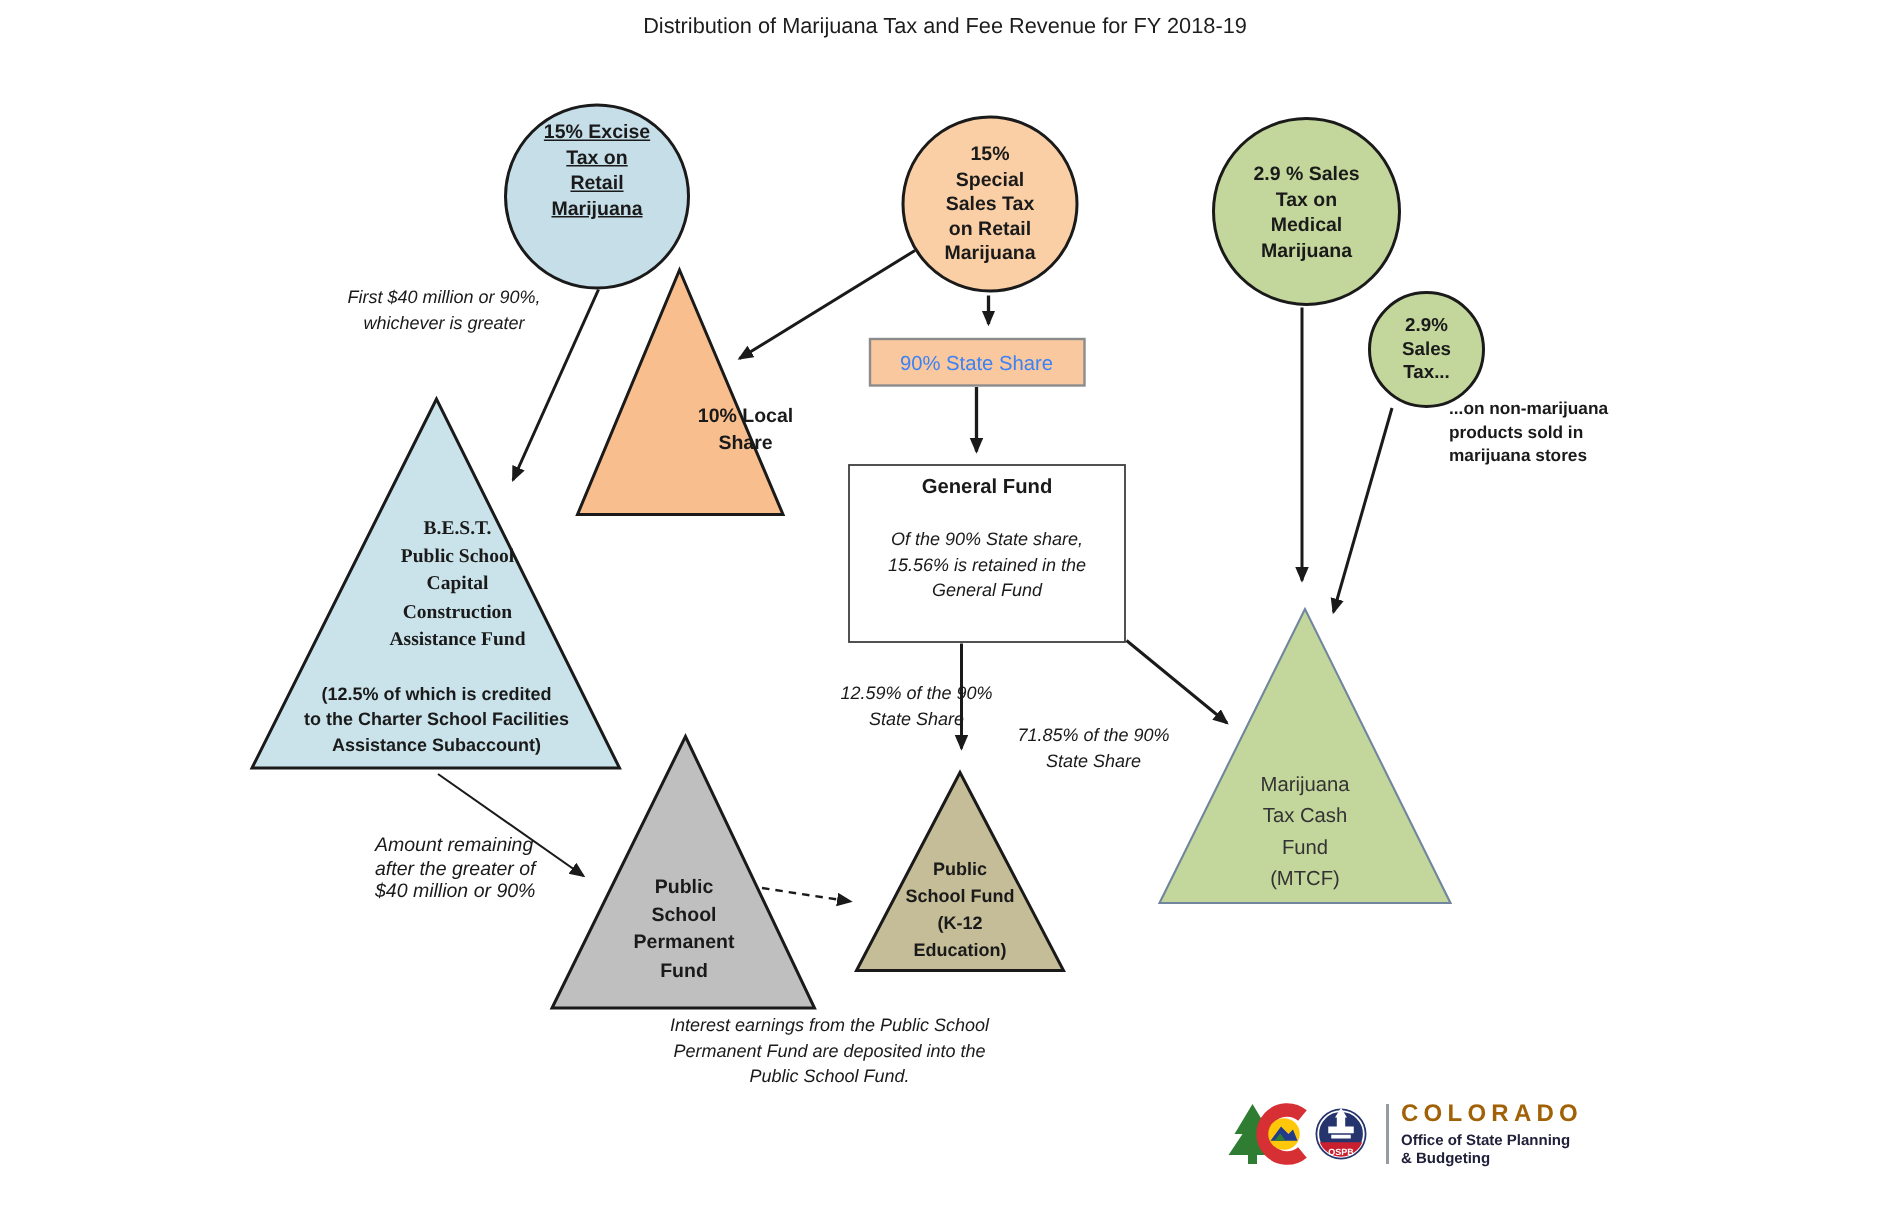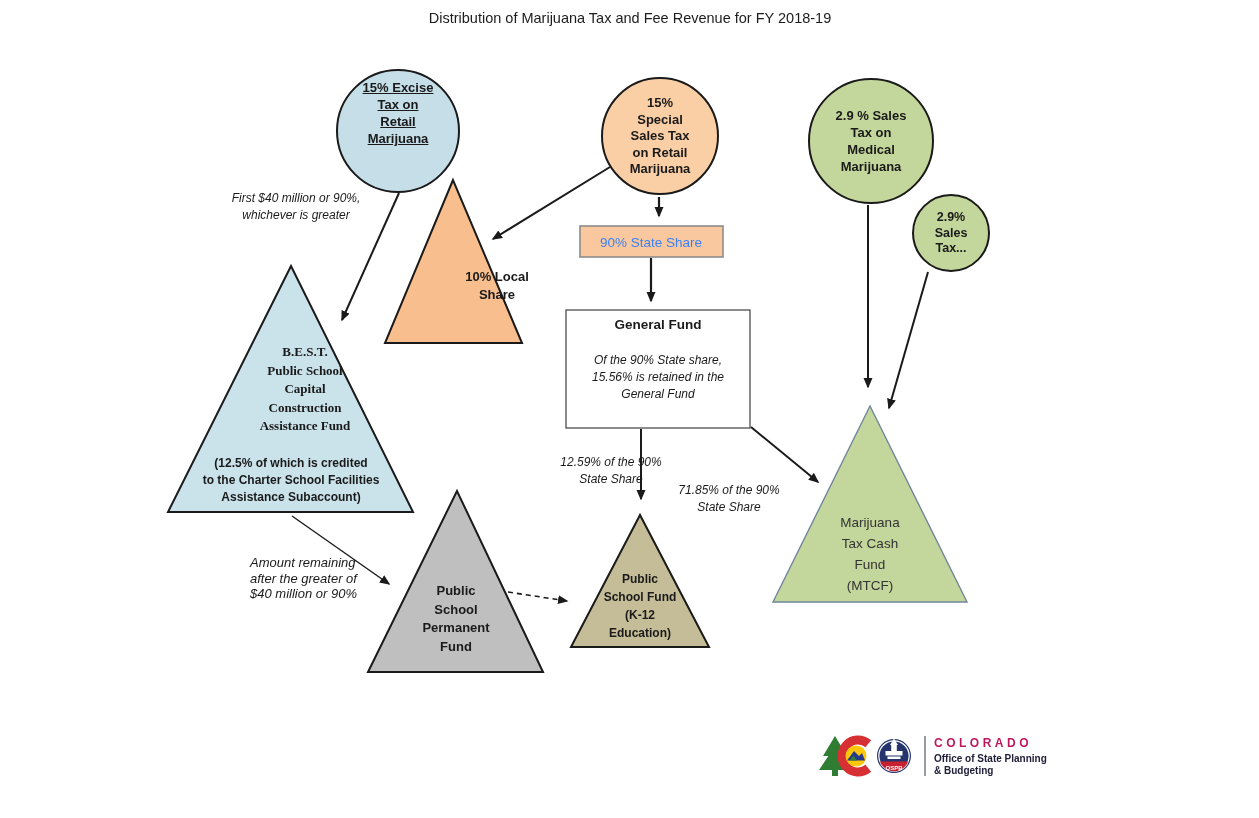--- a/index.html
+++ b/index.html
@@ -11,21 +11,21 @@
   .txt{position:absolute;white-space:pre-line;transform:translate(-50%,-50%);text-align:center;line-height:17px;font-size:13px;}
   .txt.left{transform:none;text-align:left;}
   .bold{font-weight:bold;}
   .italic{font-style:italic;}
   .title{font-size:14.5px;white-space:nowrap;transform:translateX(-50%);color:#1c1c1c;}
   .circle-label{font-weight:bold;font-size:13px;line-height:17px;}
   .tri-label{font-weight:bold;}
   .note{font-size:12px;font-weight:bold;}
   .footer-logo{position:absolute;left:818px;top:730px;display:flex;align-items:center;}
   .logo-sep{width:2px;height:40px;background:#979ca3;margin:0 8px 0 6px;}
-  .logo-brand{font-size:12px;font-weight:bold;letter-spacing:3.5px;color:#be185d;margin-bottom:3px;}
+  .logo-brand{font-size:16px;font-weight:bold;letter-spacing:3.5px;color:#a16207;margin-bottom:3px;}
   .logo-org{font-size:10px;font-weight:bold;color:#20203a;line-height:11.5px;}
 </style>
 </head>
 <body>
 
 <div id="canvas">
 
   <svg id="shape-layer" viewBox="0 0 1259 818">
     <defs>
       <marker id="ah" markerUnits="userSpaceOnUse" markerWidth="13" markerHeight="11" refX="9" refY="4.5" orient="auto">
@@ -102,27 +102,33 @@
 Education)</div>
 
   <div class="txt" style="left:651px;top:242px;font-size:13.5px;color:#3b82f6;white-space:nowrap;">90% State Share</div>
   <div class="txt bold" style="left:658px;top:324px;font-size:13.5px;white-space:nowrap;">General Fund</div>
   <div class="txt italic" style="left:658px;top:377px;font-size:12px;line-height:17px;">Of the 90% State share,
 15.56% is retained in the
 General Fund</div>
 
   <div class="txt italic" style="left:296px;top:207px;font-size:12px;">First $40 million or 90%,
 whichever is greater</div>
+  <div class="txt left bold" style="left:966px;top:266px;font-size:11.5px;line-height:15.5px;">...on non-marijuana
+products sold in
+marijuana stores</div>
   <div class="txt italic" style="left:575px;top:471px;font-size:12px;margin-left:36px;">12.59% of the 90%
 State Share</div>
   <div class="txt italic" style="left:729px;top:467px;font-size:12px;margin-top:32px;">71.85% of the 90%
 State Share</div>
   <div class="txt left italic" style="left:250px;top:555px;font-size:13px;line-height:15.5px;">Amount remaining
 after the greater of
 $40 million or 90%</div>
+  <div class="txt italic" style="left:553px;top:701px;font-size:12px;">Interest earnings from the Public School
+Permanent Fund are deposited into the
+Public School Fund.</div>
 
   <div class="footer-logo">
     <svg width="100" height="52" viewBox="0 0 100 52">
 
       <g>
         <polygon points="17,6 29,26 5,26" fill="#2e7d32"></polygon>
         <polygon points="17,16 33,40 1,40" fill="#2e7d32"></polygon>
         <rect x="14" y="39" width="6" height="7" fill="#2e7d32"></rect>
       </g>
 

